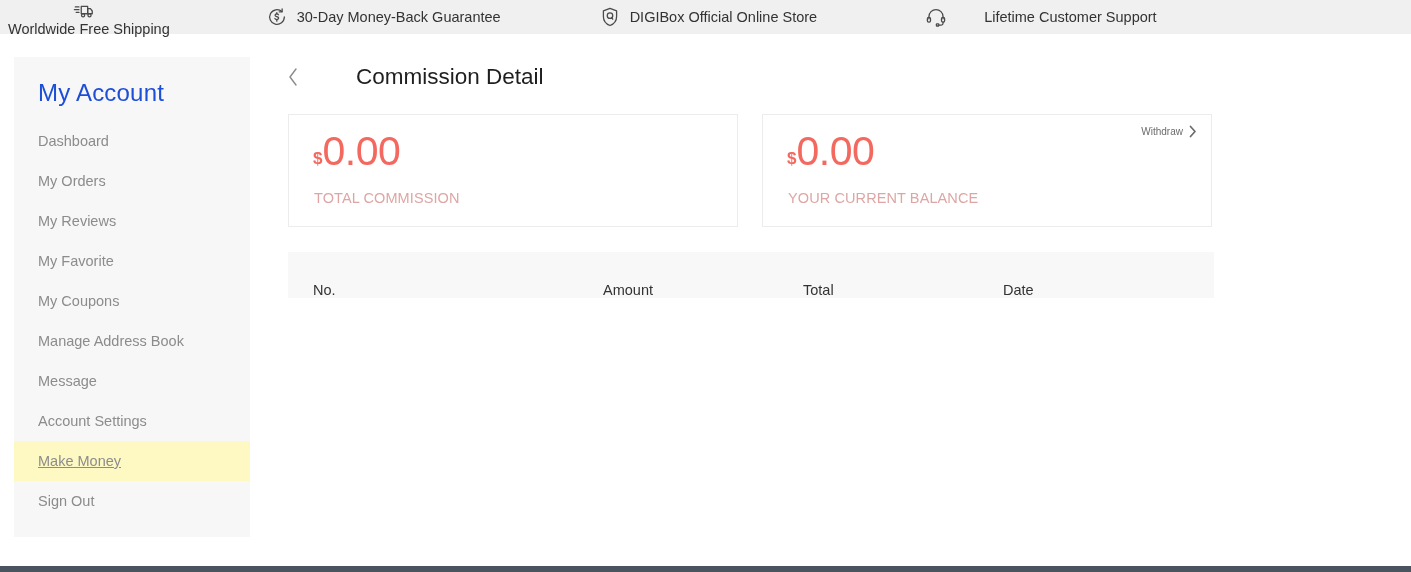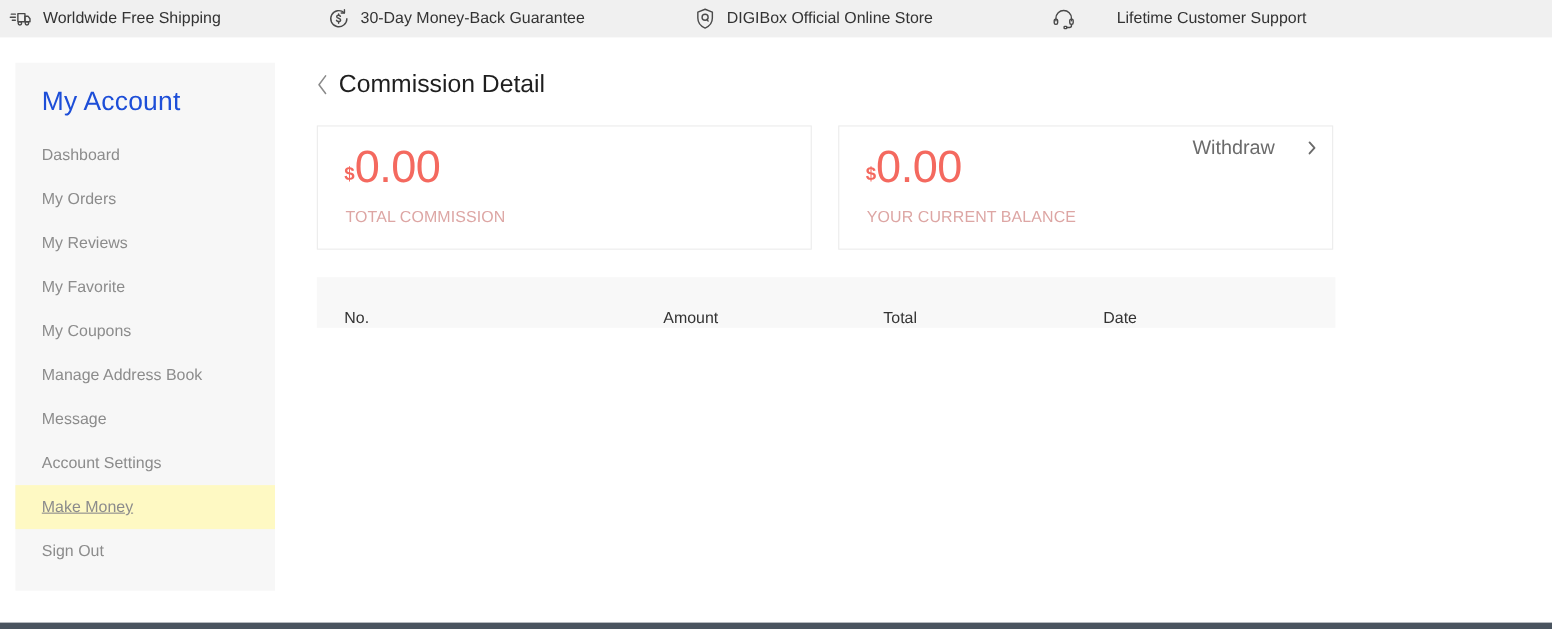--- a/index.html
+++ b/index.html
@@ -27,21 +27,21 @@
     align-items: center;
   }
   .promo {
     display: flex;
     align-items: center;
     height: 34px;
     color: #333333;
     font-size: 14.5px;
     white-space: nowrap;
   }
-  .promo-1 { margin-left: 8px; }
+  .promo-1 { margin-left: 8px; flex-direction: column; }
   .promo-2 { margin-left: 96px; }
   .promo-3 { margin-left: 98px; }
   .promo-4 { margin-left: 108px; gap: 28px; }
   .promo .ico {
     width: 22px;
     height: 22px;
     margin-right: 9px;
     flex: 0 0 auto;
     display: block;
   }
@@ -88,20 +88,21 @@
     position: absolute;
     left: 288px;
     top: 57px;
     width: 1100px;
   }
   .page-head {
     display: flex;
     align-items: center;
     height: 40px;
     margin-left: -6px;
+    gap: 48px;
   }
   .back-chevron {
     width: 22px;
     height: 24px;
     display: flex;
     align-items: center;
     justify-content: center;
     color: #888888;
     cursor: pointer;
     flex: 0 0 auto;
@@ -124,27 +125,26 @@
     height: 113px;
     box-sizing: border-box;
     border: 1px solid #ececec;
     background: #ffffff;
     position: relative;
   }
   .withdraw {
     position: absolute;
     right: 14px;
     top: 10px;
-    font-size: 18px;
+    font-size: 10px;
     color: #6b6b6b;
     display: flex;
     align-items: center;
     cursor: pointer;
     line-height: 1;
-    gap: 24px;
   }
   .withdraw-chevron {
     margin-left: 6px;
     display: inline-flex;
     align-items: center;
     color: #6b6b6b;
   }
   .amount {
     position: absolute;
     left: 24px;

